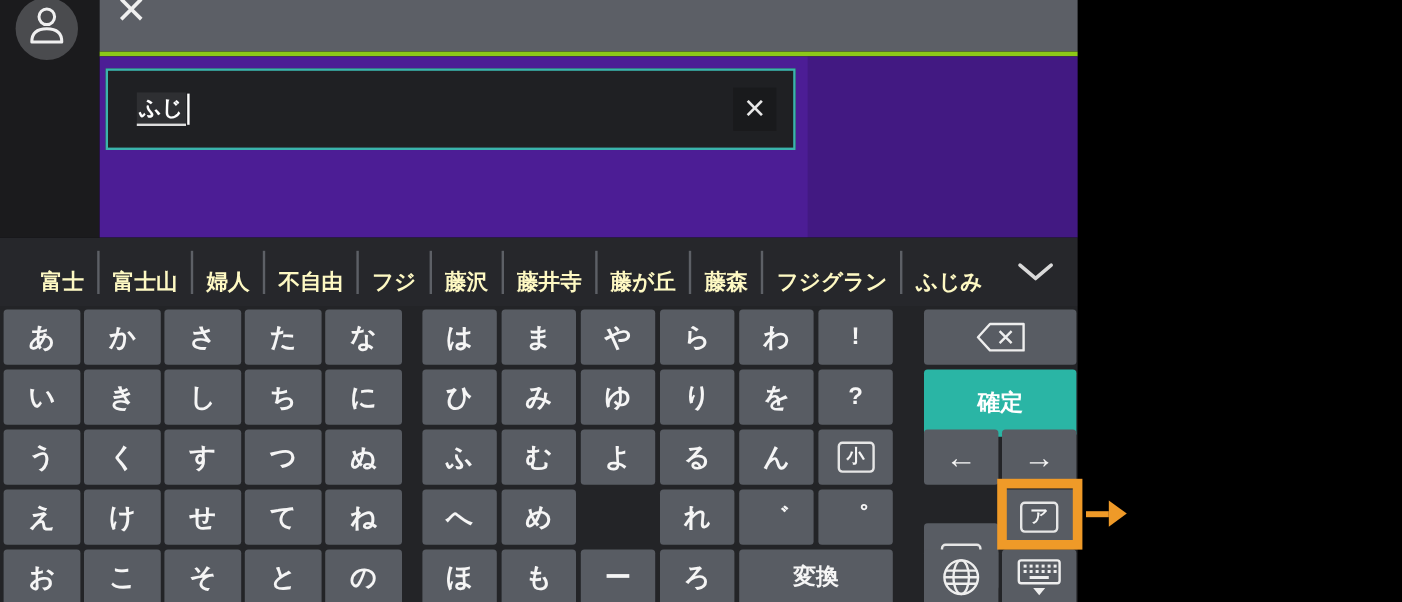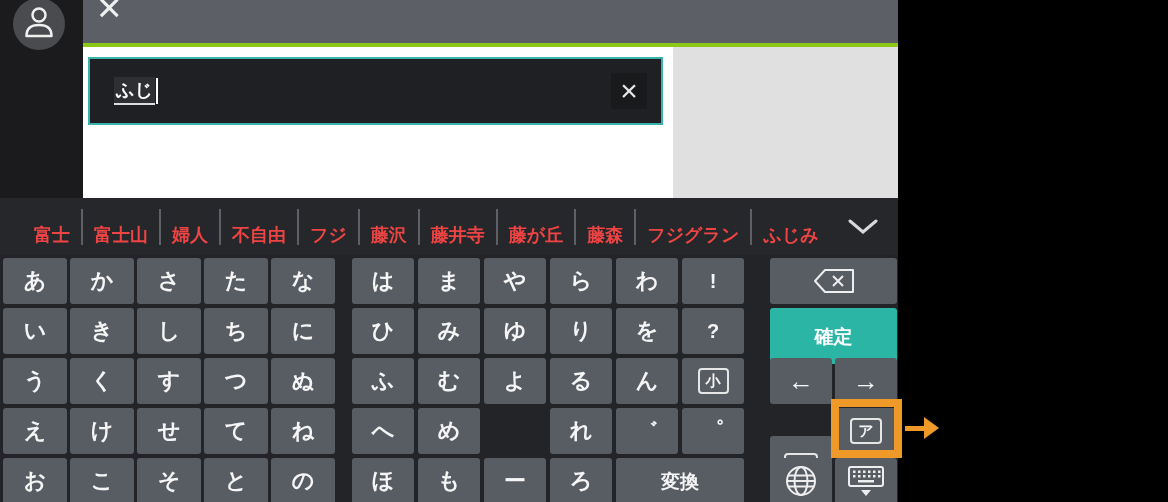--- a/index.html
+++ b/index.html
@@ -16,34 +16,34 @@
             background:#4a4b4e; display:flex; align-items:center; justify-content:center; }
 
   
   .header { position:absolute; left:83px; top:0; width:815px; height:43px; background:#5c5f66; overflow:hidden; }
   .close-x { position:absolute; left:14px; top:-13px; font-size:42px; font-weight:300; color:#f0f0f0; line-height:1; }
   .title { position:absolute; left:72px; top:0px; font-size:19px; font-weight:700; color:#f2f2f2; letter-spacing:1px; }
 
   .green-line { position:absolute; left:83px; top:43px; width:815px; height:4px; background:#8dc818; }
 
   
-  .input-panel { position:absolute; left:83px; top:47px; width:815px; height:151px; background:#ffffff; }
+  .input-panel { position:absolute; left:83px; top:47px; width:815px; height:151px; background:#4c1d95; }
   .dim-right { position:absolute; left:590px; top:0; width:225px; height:151px; background:rgba(0,0,0,0.12); }
   .input-box { position:absolute; left:5px; top:10px; width:575px; height:68px; box-sizing:border-box;
                border:2px solid #3ab3ac; background:#1f2023; display:flex; align-items:center; padding:0 14px 0 24px; }
   .composing { font-size:18px; font-weight:700; color:#ffffff; background:rgba(255,255,255,0.07);
                border-bottom:2px solid #dcdcdc; padding:3px 2px 1px; line-height:1.2; }
   .caret { width:2px; height:26px; background:#ffffff; margin-left:1px; }
   .clear-x { margin-left:auto; width:36px; height:36px; background:#191a1c; color:#e8e8e8;
              font-size:30px; font-weight:300; display:flex; align-items:center; justify-content:center; line-height:1; }
 
   
   .cand-bar { position:absolute; left:0; top:198px; width:898px; height:57px; background:#26272b;
               display:flex; align-items:center; padding-left:34px; box-sizing:border-box; }
-  .cand { font-size:18px; font-weight:600; color:#ef4444; white-space:nowrap;margin-top:16px; }
+  .cand { font-size:18px; font-weight:600; color:#fef9c3; white-space:nowrap;margin-top:16px; }
   .cdiv { width:2px; height:36px; background:#5d6066; margin:0 11px; flex:none; }
   .chevron { margin-left:auto; margin-right:20px; display:flex; }
 
   
   .keyboard { position:absolute; left:0; top:255px; width:898px; height:247px; background:#232427; overflow:hidden; }
   .key { position:absolute; background:#585c63; border-radius:3px; color:#f5f5f5;
          display:flex; align-items:center; justify-content:center;
          font-size:22px; font-weight:600; line-height:1; }
   .key.sym { font-size:20px; font-weight:700; }
   .key.arrow { font-size:26px; font-weight:400; }

